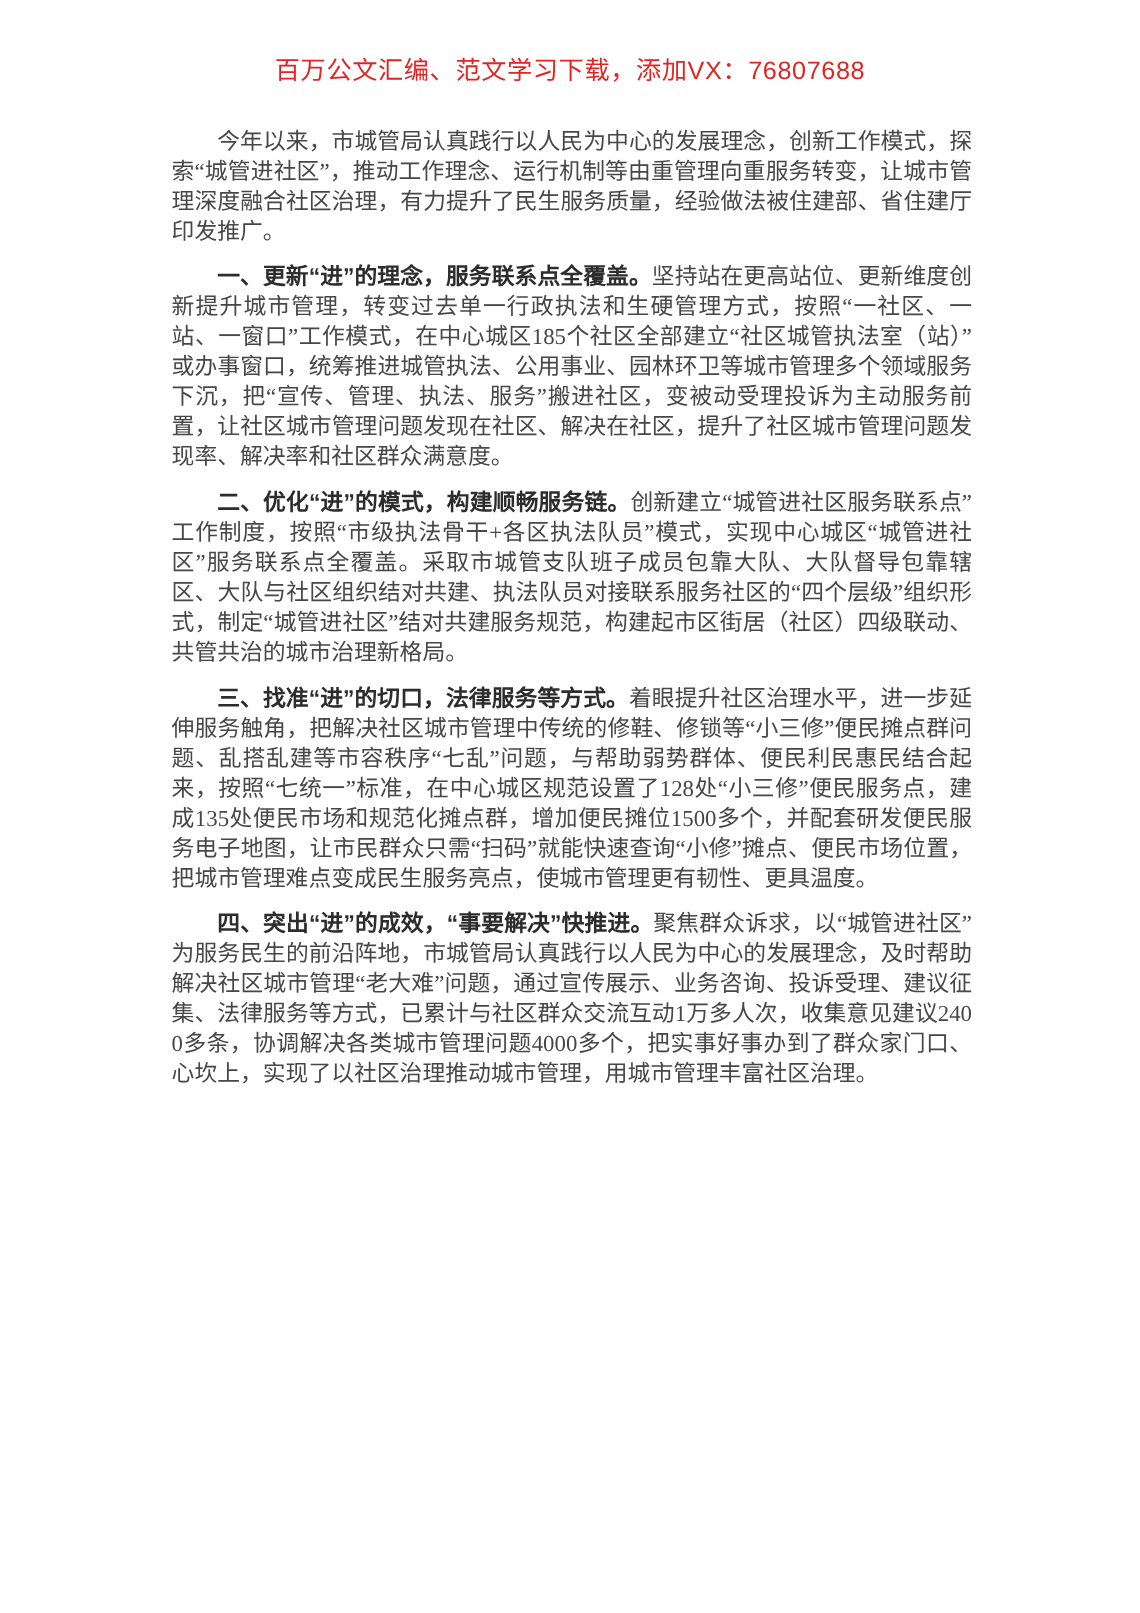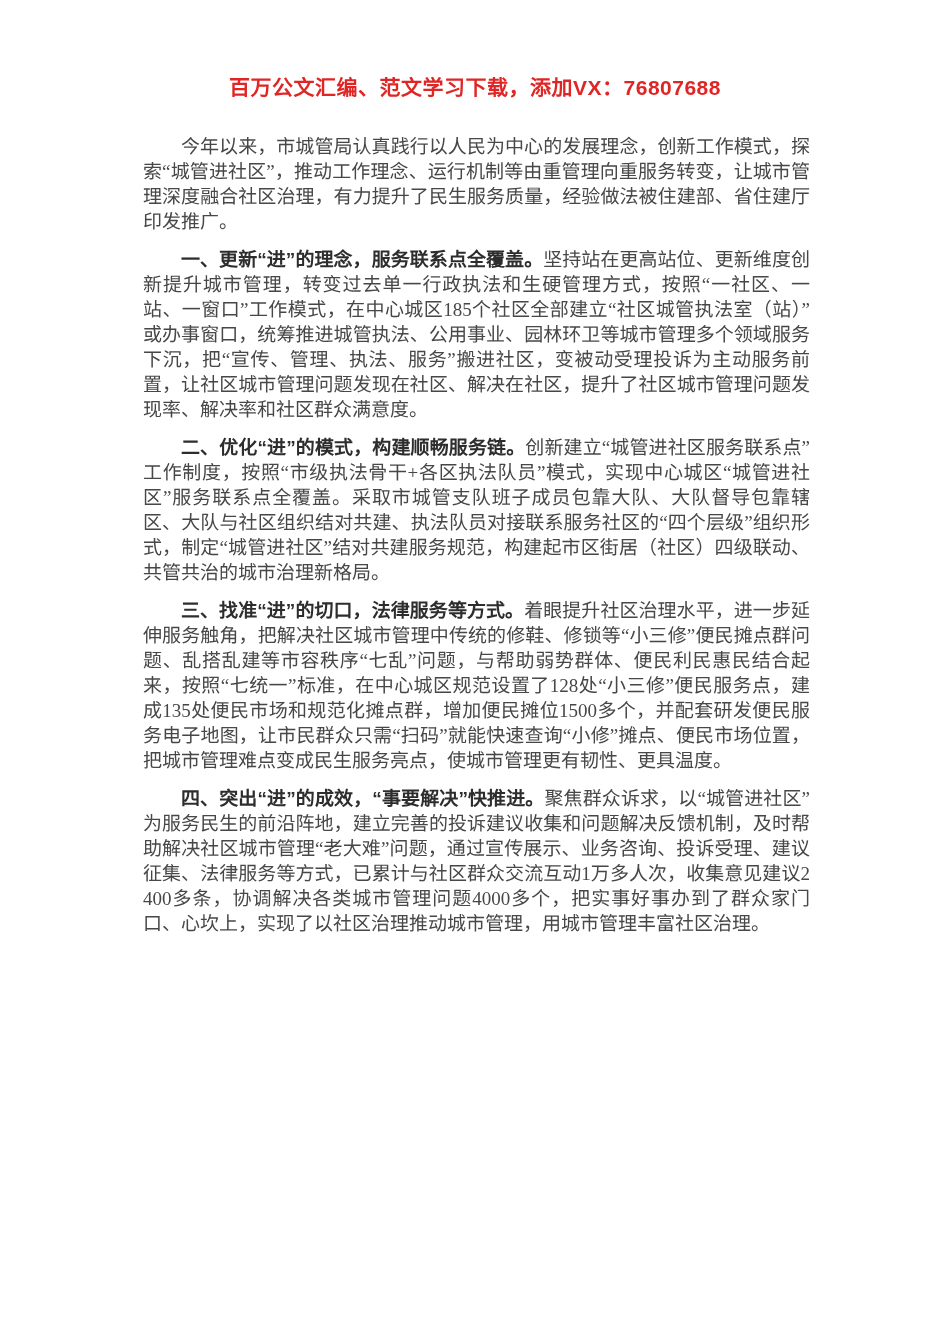--- a/index.html
+++ b/index.html
@@ -13,24 +13,24 @@
     overflow: hidden;
     font-family: "Liberation Serif", "DejaVu Serif", serif;
   }
   .page {
     position: relative;
     width: 950px;
     height: 1344px;
     background: #ffffff;
   }
   .promo-header {
-    padding-top: 76px;
+    padding-top: 48px;
     text-align: center;
     font-family: "Liberation Sans", "DejaVu Sans", sans-serif;
-    font-weight: 700;
+    font-weight: 400;
     font-size: 21px;
     line-height: 24px;
     color: var(--promo-red, #e02525);
     letter-spacing: 0.5px;
   }
   .doc-body {
     margin: 34px 140px 16px 143px; 
     width: 667px;
   }
   .doc-body p {
@@ -62,16 +62,16 @@
   <div class="doc-body">
 
     <p><span class="para-lead"></span><span class="para-text">今年以来，市城管局认真践行以人民为中心的发展理念，创新工作模式，探索“城管进社区”，推动工作理念、运行机制等由重管理向重服务转变，让城市管理深度融合社区治理，有力提升了民生服务质量，经验做法被住建部、省住建厅印发推广。</span></p>
 
     <p><span class="para-lead">一、更新“进”的理念，服务联系点全覆盖。</span><span class="para-text">坚持站在更高站位、更新维度创新提升城市管理，转变过去单一行政执法和生硬管理方式，按照“一社区、一站、一窗口”工作模式，在中心城区185个社区全部建立“社区城管执法室（站）”或办事窗口，统筹推进城管执法、公用事业、园林环卫等城市管理多个领域服务下沉，把“宣传、管理、执法、服务”搬进社区，变被动受理投诉为主动服务前置，让社区城市管理问题发现在社区、解决在社区，提升了社区城市管理问题发现率、解决率和社区群众满意度。</span></p>
 
     <p><span class="para-lead">二、优化“进”的模式，构建顺畅服务链。</span><span class="para-text">创新建立“城管进社区服务联系点”工作制度，按照“市级执法骨干+各区执法队员”模式，实现中心城区“城管进社区”服务联系点全覆盖。采取市城管支队班子成员包靠大队、大队督导包靠辖区、大队与社区组织结对共建、执法队员对接联系服务社区的“四个层级”组织形式，制定“城管进社区”结对共建服务规范，构建起市区街居（社区）四级联动、共管共治的城市治理新格局。</span></p>
 
     <p><span class="para-lead">三、找准“进”的切口，法律服务等方式。</span><span class="para-text">着眼提升社区治理水平，进一步延伸服务触角，把解决社区城市管理中传统的修鞋、修锁等“小三修”便民摊点群问题、乱搭乱建等市容秩序“七乱”问题，与帮助弱势群体、便民利民惠民结合起来，按照“七统一”标准，在中心城区规范设置了128处“小三修”便民服务点，建成135处便民市场和规范化摊点群，增加便民摊位1500多个，并配套研发便民服务电子地图，让市民群众只需“扫码”就能快速查询“小修”摊点、便民市场位置，把城市管理难点变成民生服务亮点，使城市管理更有韧性、更具温度。</span></p>
 
-    <p><span class="para-lead">四、突出“进”的成效，“事要解决”快推进。</span><span class="para-text">聚焦群众诉求，以“城管进社区”为服务民生的前沿阵地，建立完善的投诉建议收集和问题解决反馈机制，及时帮助解决社区城市管理“老大难”问题，通过宣传展示、业务咨询、投诉受理、建议征集、法律服务等方式，已累计与社区群众交流互动1万多人次，收集意见建议2400多条，协调解决各类城市管理问题4000多个，把实事好事办到了群众家门口、心坎上，实现了以社区治理推动城市管理，用城市管理丰富社区治理。</span></p>
+    <p><span class="para-lead">四、突出“进”的成效，“事要解决”快推进。</span><span class="para-text">聚焦群众诉求，以“城管进社区”为服务民生的前沿阵地，市城管局认真践行以人民为中心的发展理念，及时帮助解决社区城市管理“老大难”问题，通过宣传展示、业务咨询、投诉受理、建议征集、法律服务等方式，已累计与社区群众交流互动1万多人次，收集意见建议2400多条，协调解决各类城市管理问题4000多个，把实事好事办到了群众家门口、心坎上，实现了以社区治理推动城市管理，用城市管理丰富社区治理。</span></p>
 
   </div>
 </div>
 
 </body></html>

